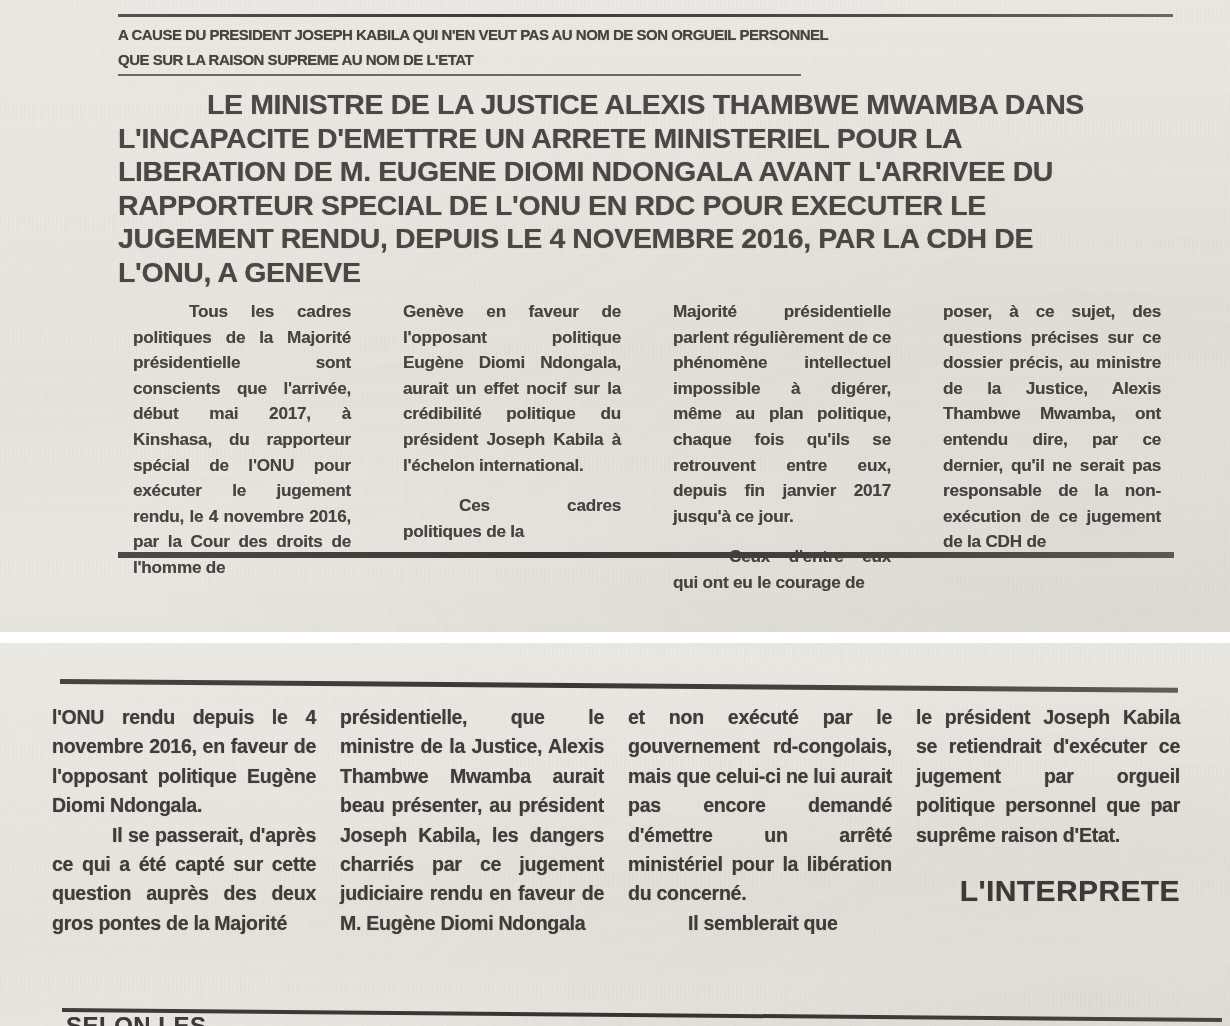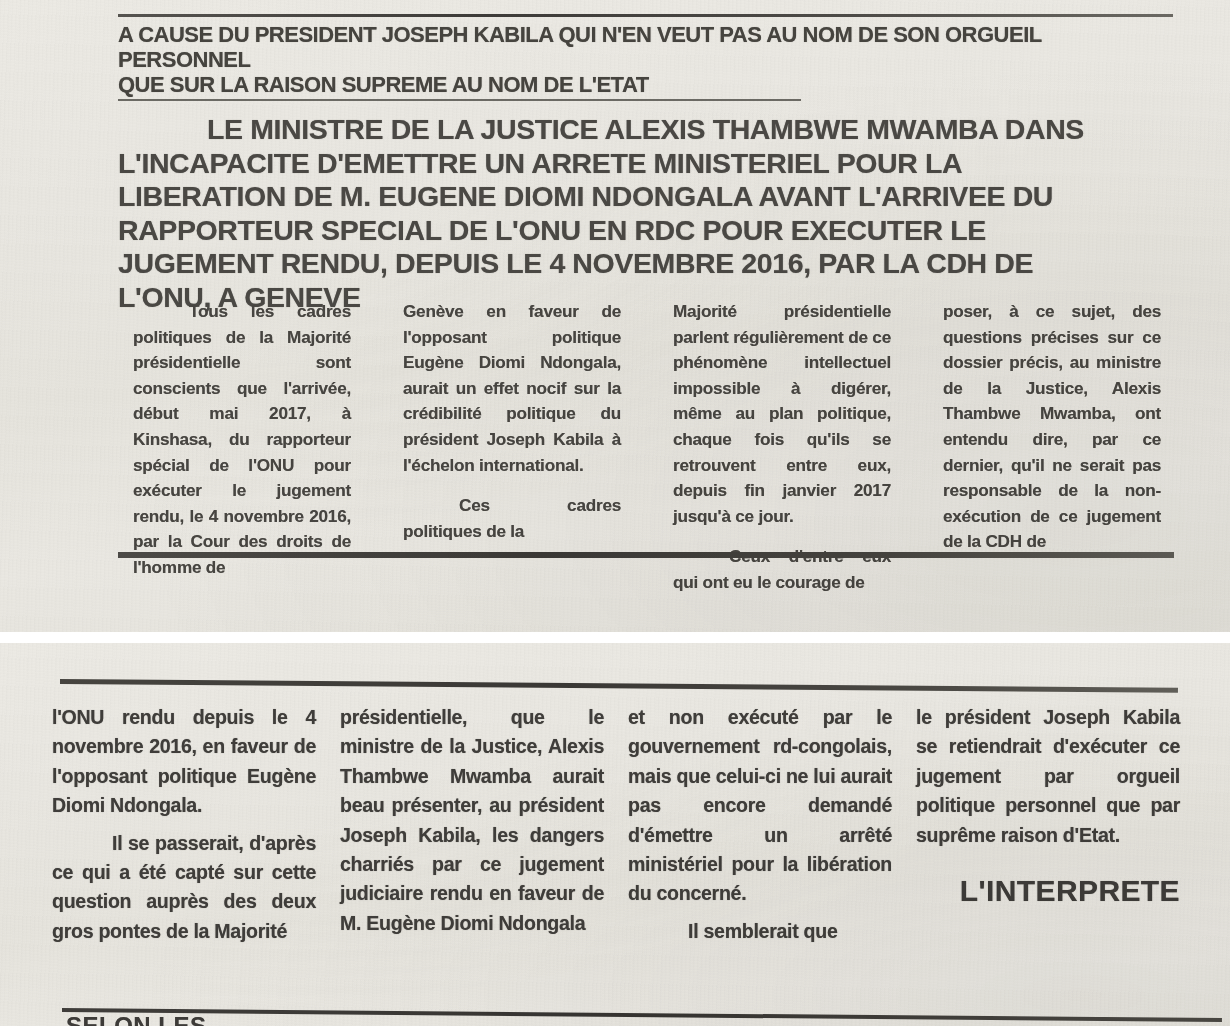--- a/index.html
+++ b/index.html
@@ -71,21 +71,21 @@
     width: 1055px;
   }
 
   .rule-top {
     height: 3px;
     background: linear-gradient(90deg, #55534f 0%, #3d3b38 35%, #4d4b47 70%, #6a6862 100%);
     margin-bottom: 5px;
   }
 
   .overline {
-    font-size: 22px;
+    font-size: 15px;
     font-weight: bold;
     line-height: 25px;
     letter-spacing: -0.5px;
     color: #46443f;
     text-shadow: 0 0 0.7px rgba(60,58,54,0.6);
   }
   .overline .l2 { display: block; }
 
   .overline-underline {
     width: 683px;
@@ -191,21 +191,21 @@
     width: 264px;
     font-size: 19.6px;
     line-height: 29.4px;
     font-weight: bold;
     text-align: justify;
     color: #3f3d3a;
     letter-spacing: -0.3px;
     text-shadow: 0 0 0.8px rgba(58,56,52,0.6);
   }
   .bottom-columns .col p { margin: 0; }
-  .bottom-columns .col p.indent { text-indent: 60px; margin-top: 8px; }
+  .bottom-columns .col p.indent { text-indent: 60px; }
 
   .signature {
     margin-top: 26px;
     text-align: right;
     font-size: 30px;
     font-weight: bold;
     letter-spacing: 0.4px;
     color: #3d3b38;
   }
 

